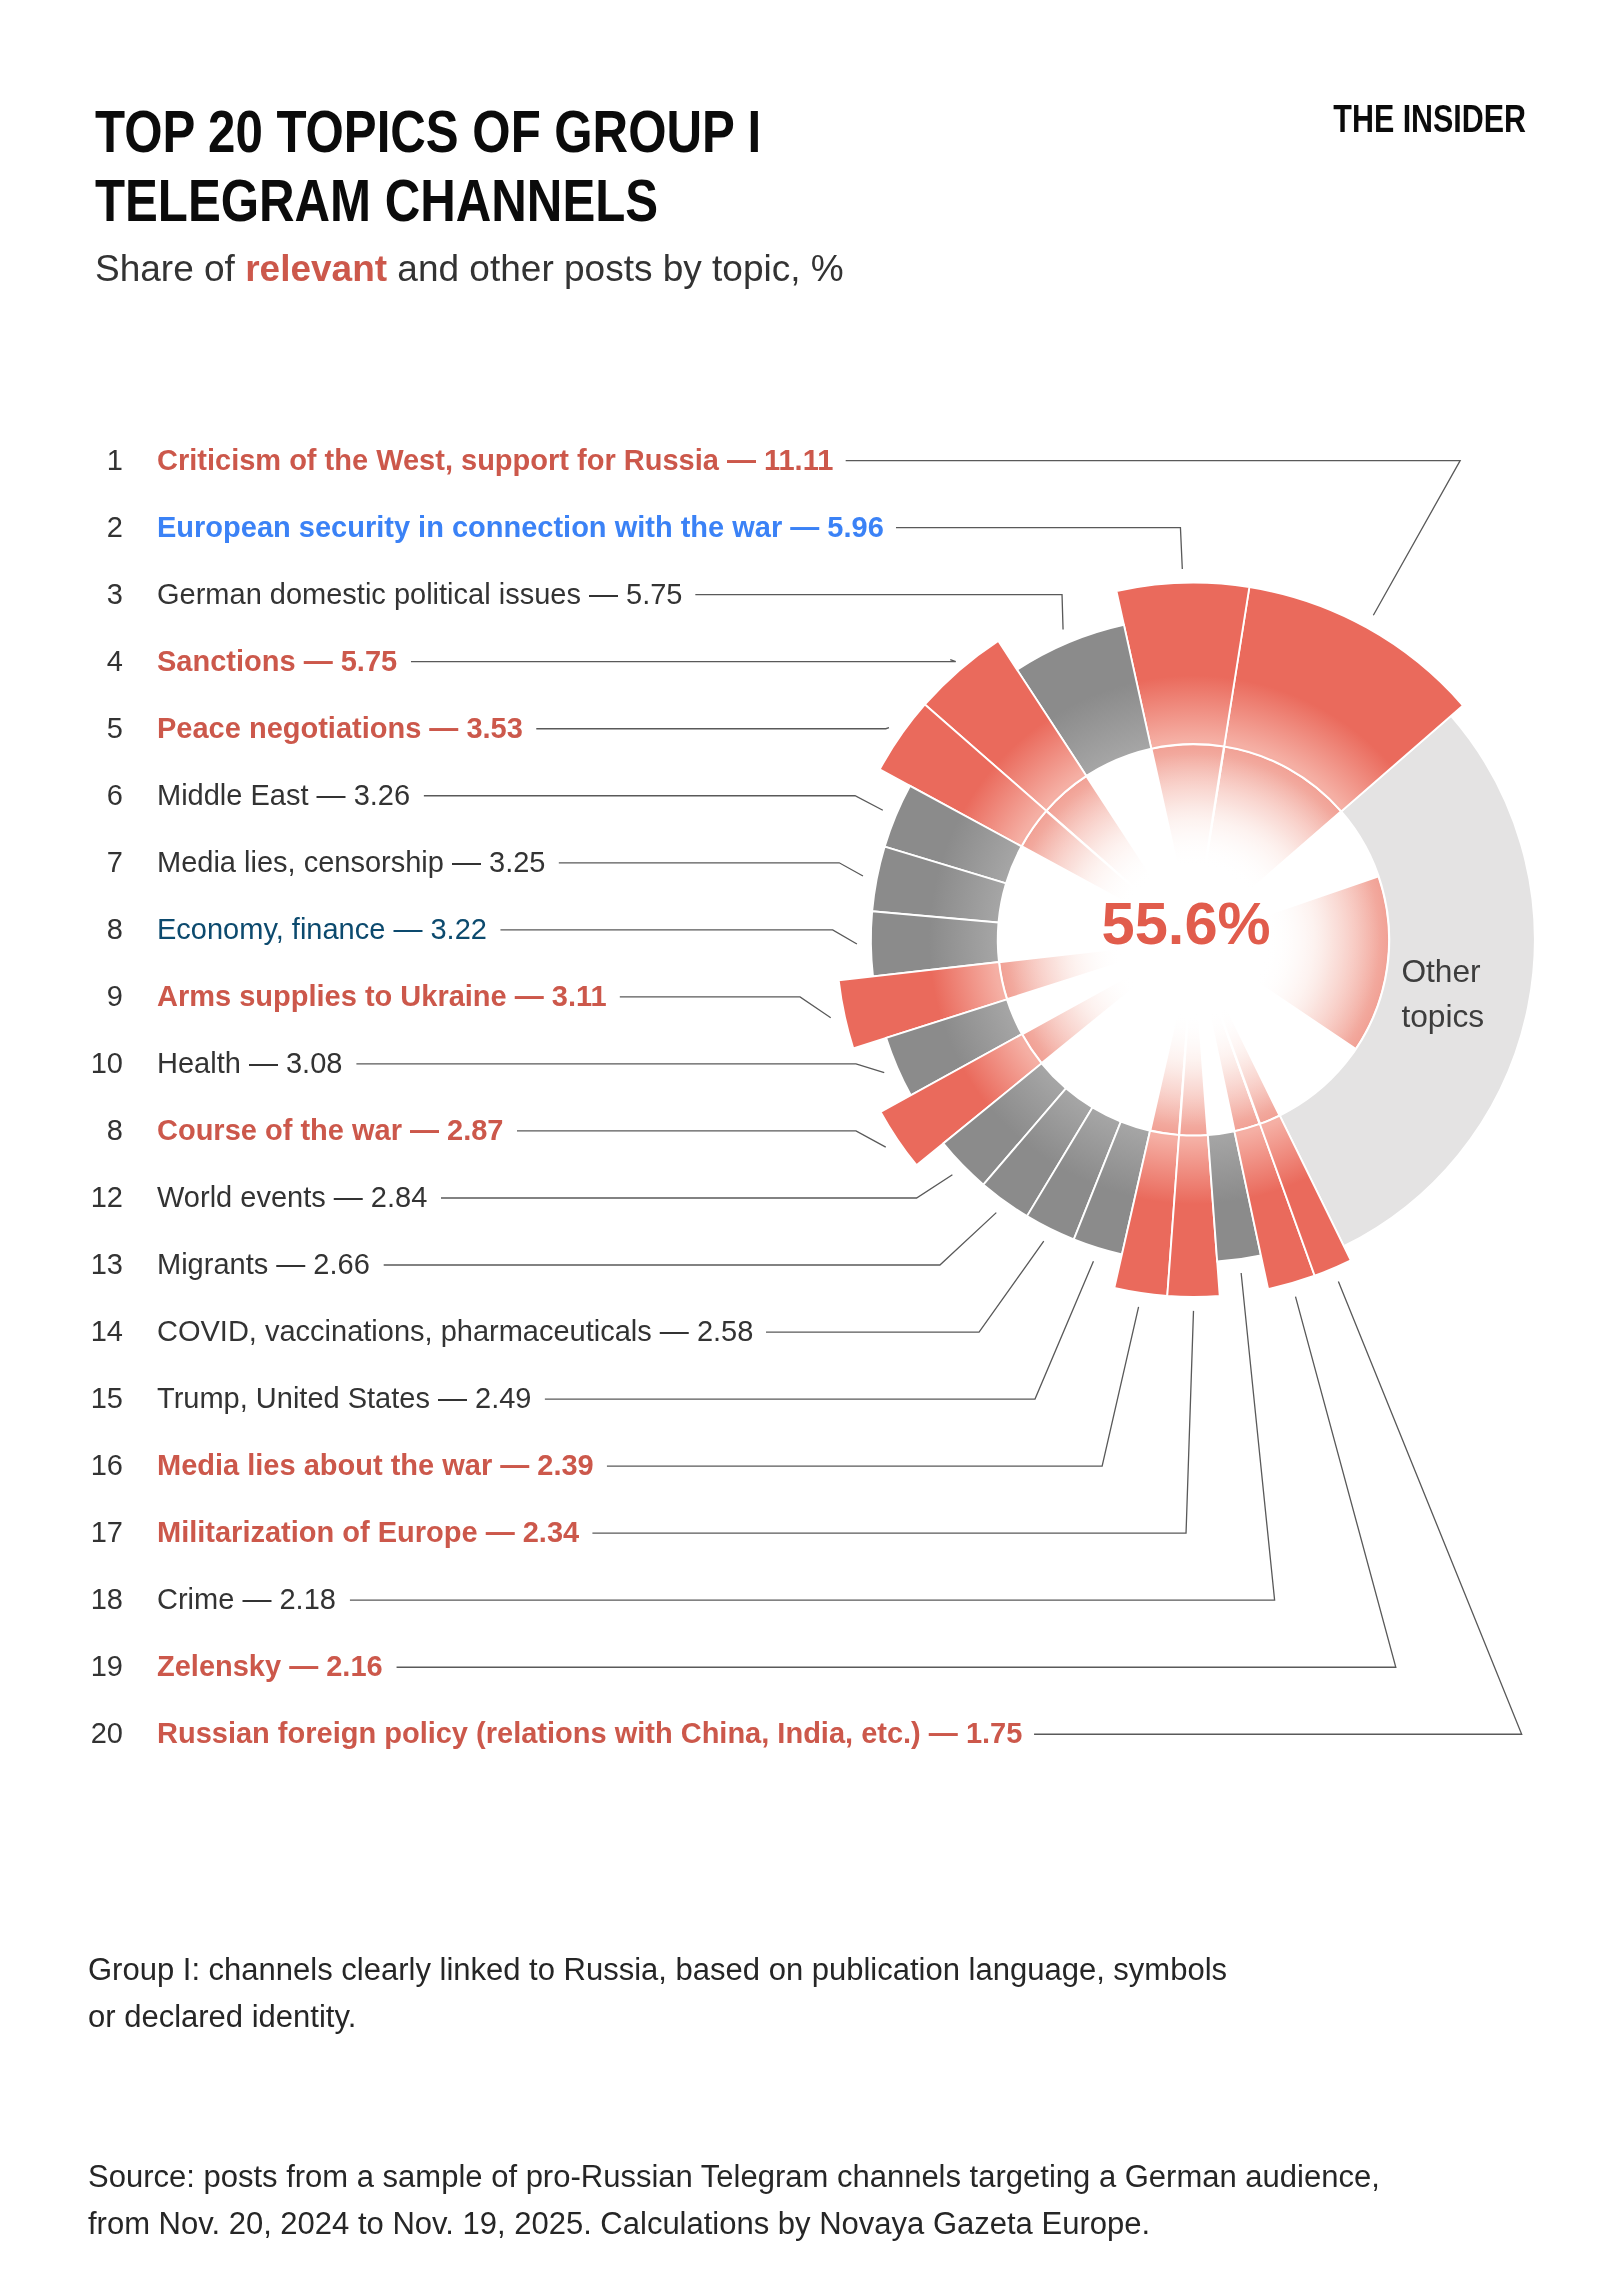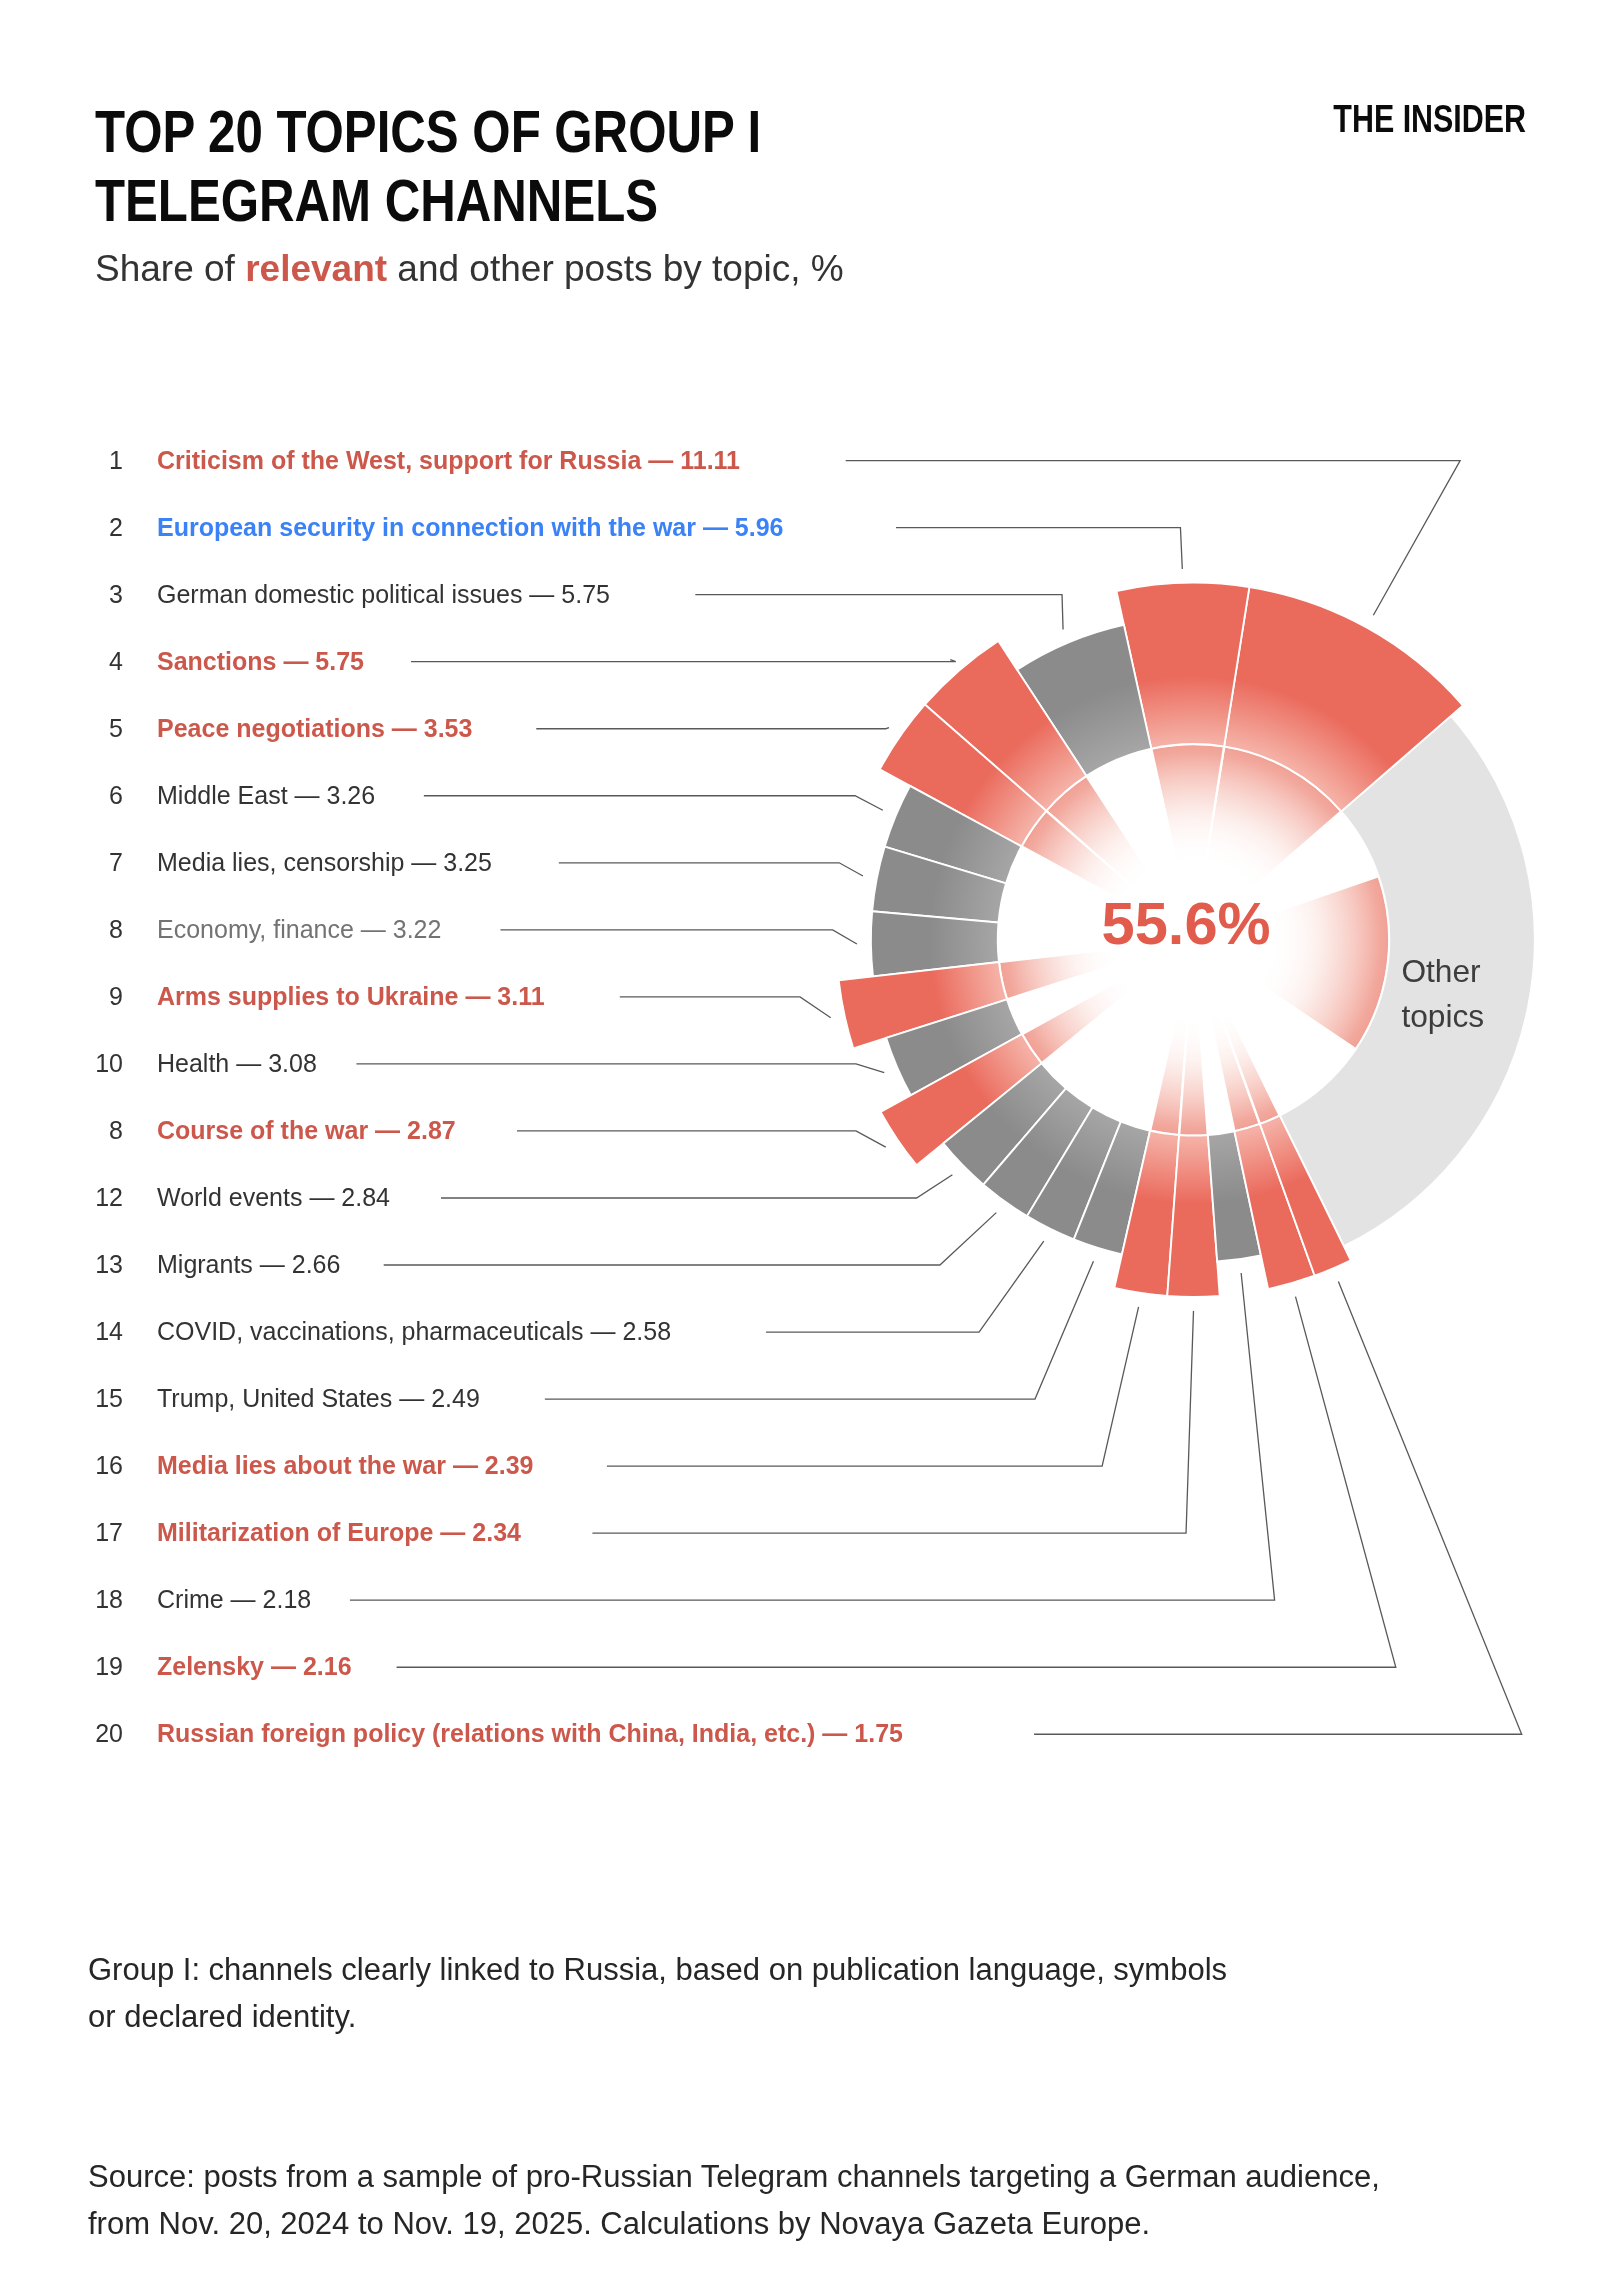--- a/index.html
+++ b/index.html
@@ -16,21 +16,21 @@
   .hdr-logo{
     position:absolute;right:89px;top:97px;z-index:2;
     font-size:39px;font-weight:bold;transform:scaleX(0.78);transform-origin:right top;
     white-space:nowrap;letter-spacing:0px;
   }
   .hdr-subtitle{
     position:absolute;left:95px;top:248px;z-index:2;font-size:37px;white-space:nowrap;
   }
   .subtitle-strong{font-weight:bold;}
   #topic-list{position:absolute;left:0;top:0;width:1615px;height:2288px;z-index:2;}
-  .topic-row{position:absolute;left:0;white-space:nowrap;transform:translateY(-52%);font-size:25px;line-height:1;}
+  .topic-row{position:absolute;left:0;white-space:nowrap;transform:translateY(-52%);font-size:29px;line-height:1;}
   .topic-num{display:inline-block;width:123px;text-align:right;}
   .topic-label{margin-left:34px;}
   .topic-label.relevant{font-weight:bold;}
   .footer{position:absolute;left:88px;z-index:2;font-size:31px;line-height:47px;}
   .footer span{display:block;}
   .footer .inline{display:inline;}
 </style>
 </head>
 <body>
 
@@ -138,21 +138,21 @@
   </div>
 
   <div id="topic-list">
       <div class="topic-row" style="top: 461px;"><span class="topic-num" style="color: rgb(51, 51, 51);">1</span><span class="topic-label relevant" style="color: rgb(204, 88, 75);">Criticism of the West, support for Russia — 11.11</span></div>
       <div class="topic-row" style="top: 528px;"><span class="topic-num" style="color: rgb(51, 51, 51);">2</span><span class="topic-label relevant" style="color: #3b82f6;">European security in connection with the war — 5.96</span></div>
       <div class="topic-row" style="top: 595px;"><span class="topic-num" style="color: rgb(51, 51, 51);">3</span><span class="topic-label" style="color: rgb(51, 51, 51);">German domestic political issues — 5.75</span></div>
       <div class="topic-row" style="top: 662px;"><span class="topic-num" style="color: rgb(51, 51, 51);">4</span><span class="topic-label relevant" style="color: rgb(204, 88, 75);">Sanctions — 5.75</span></div>
       <div class="topic-row" style="top: 729px;"><span class="topic-num" style="color: rgb(51, 51, 51);">5</span><span class="topic-label relevant" style="color: rgb(204, 88, 75);">Peace negotiations — 3.53</span></div>
       <div class="topic-row" style="top: 796px;"><span class="topic-num" style="color: rgb(51, 51, 51);">6</span><span class="topic-label" style="color: rgb(51, 51, 51);">Middle East — 3.26</span></div>
       <div class="topic-row" style="top: 863px;"><span class="topic-num" style="color: rgb(51, 51, 51);">7</span><span class="topic-label" style="color: rgb(51, 51, 51);">Media lies, censorship — 3.25</span></div>
-      <div class="topic-row" style="top: 930px;"><span class="topic-num" style="color: rgb(51, 51, 51);">8</span><span class="topic-label" style="color: #737373;">Economy, finance — 3.22</span></div>
+      <div class="topic-row" style="top: 930px;"><span class="topic-num" style="color: rgb(51, 51, 51);">8</span><span class="topic-label" style="color: #0c4a6e;">Economy, finance — 3.22</span></div>
       <div class="topic-row" style="top: 997px;"><span class="topic-num" style="color: rgb(51, 51, 51);">9</span><span class="topic-label relevant" style="color: rgb(204, 88, 75);">Arms supplies to Ukraine — 3.11</span></div>
       <div class="topic-row" style="top: 1064px;"><span class="topic-num" style="color: rgb(51, 51, 51);">10</span><span class="topic-label" style="color: rgb(51, 51, 51);">Health — 3.08</span></div>
       <div class="topic-row" style="top: 1131px;"><span class="topic-num" style="color: rgb(51, 51, 51);">8</span><span class="topic-label relevant" style="color: rgb(204, 88, 75);">Course of the war — 2.87</span></div>
       <div class="topic-row" style="top: 1198px;"><span class="topic-num" style="color: rgb(51, 51, 51);">12</span><span class="topic-label" style="color: rgb(51, 51, 51);">World events — 2.84</span></div>
       <div class="topic-row" style="top: 1265px;"><span class="topic-num" style="color: rgb(51, 51, 51);">13</span><span class="topic-label" style="color: rgb(51, 51, 51);">Migrants — 2.66</span></div>
       <div class="topic-row" style="top: 1332px;"><span class="topic-num" style="color: rgb(51, 51, 51);">14</span><span class="topic-label" style="color: rgb(51, 51, 51);">COVID, vaccinations, pharmaceuticals — 2.58</span></div>
       <div class="topic-row" style="top: 1399px;"><span class="topic-num" style="color: rgb(51, 51, 51);">15</span><span class="topic-label" style="color: rgb(51, 51, 51);">Trump, United States — 2.49</span></div>
       <div class="topic-row" style="top: 1466px;"><span class="topic-num" style="color: rgb(51, 51, 51);">16</span><span class="topic-label relevant" style="color: rgb(204, 88, 75);">Media lies about the war — 2.39</span></div>
       <div class="topic-row" style="top: 1533px;"><span class="topic-num" style="color: rgb(51, 51, 51);">17</span><span class="topic-label relevant" style="color: rgb(204, 88, 75);">Militarization of Europe — 2.34</span></div>
       <div class="topic-row" style="top: 1600px;"><span class="topic-num" style="color: rgb(51, 51, 51);">18</span><span class="topic-label" style="color: rgb(51, 51, 51);">Crime — 2.18</span></div>

